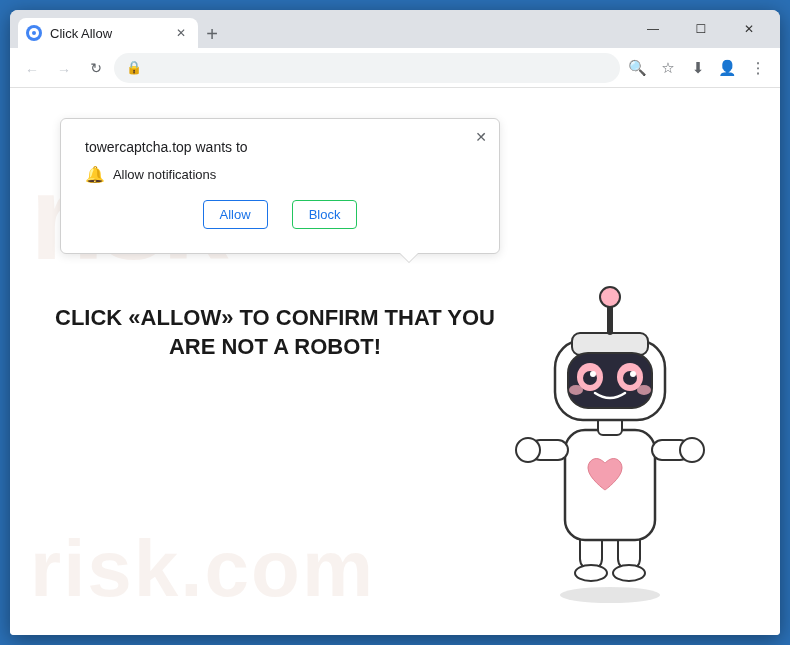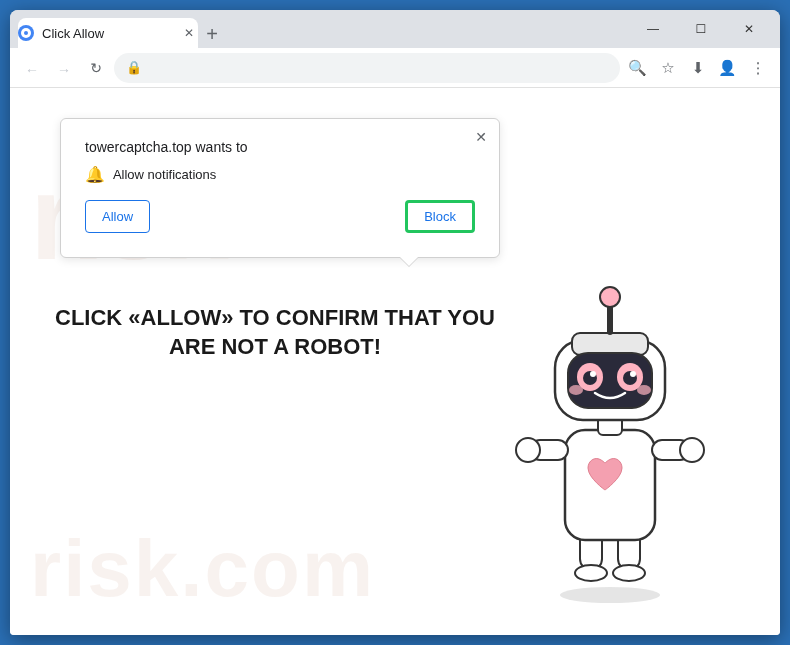--- a/index.html
+++ b/index.html
@@ -39,21 +39,21 @@
       flex: 1;
       height: 100%;
       padding-top: 6px;
     }
     .tab-active {
       background: #ffffff;
       border-radius: 8px 8px 0 0;
       height: 30px;
       display: flex;
       align-items: center;
-      padding: 0 0;
+      padding: 0 8px;
       gap: 8px;
       min-width: 180px;
       max-width: 240px;
       font-size: 13px;
       color: #202124;
     }
     .tab-favicon {
       width: 16px;
       height: 16px;
       border-radius: 50%;
@@ -233,36 +233,36 @@
       margin-bottom: 16px;
       font-size: 13px;
       color: #202124;
     }
     .bell-icon {
       font-size: 16px;
       color: #5f6368;
     }
     .bubble-buttons {
       display: flex;
-      justify-content: space-between;
+      justify-content: center;
       gap: 24px;
     }
     .btn-allow {
       padding: 6px 16px;
       border: 1px solid #1a73e8;
       background: white;
       color: #1a73e8;
       border-radius: 4px;
       font-size: 13px;
       cursor: pointer;
       font-weight: 500;
     }
     .btn-block {
       padding: 6px 16px;
-      border: 3px solid #22c55e;
+      border: 1px solid #22c55e;
       background: white;
       color: #1a73e8;
       border-radius: 4px;
       font-size: 13px;
       cursor: pointer;
       font-weight: 500;
     }
     .bubble-close {
       position: absolute;
       top: 8px;

